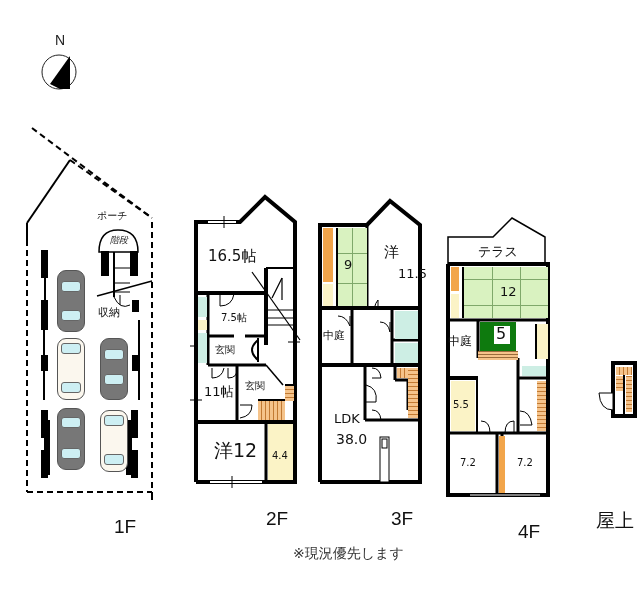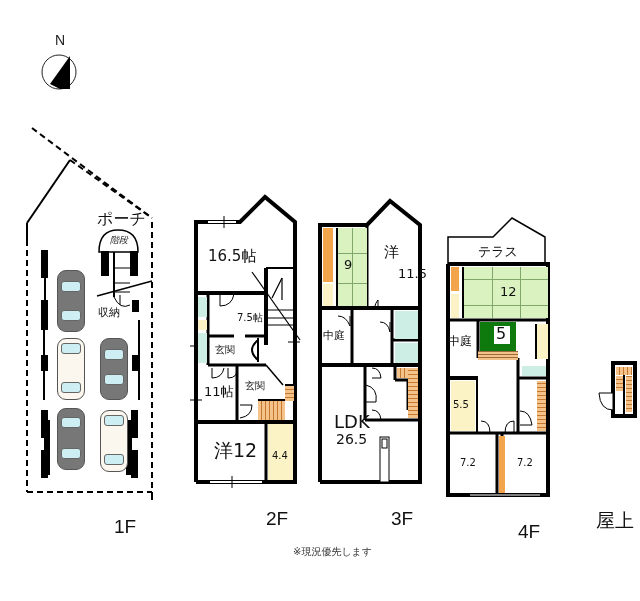--- a/index.html
+++ b/index.html
@@ -1,20 +1,20 @@
 <!DOCTYPE html>
 <html><head>
 <meta charset="utf-8">
 <style>
   html,body{margin:0;padding:0;background:#ffffff;}
   body{width:640px;height:601px;position:relative;overflow:hidden;font-family:"DejaVu Sans","Liberation Sans",sans-serif;color:#222;}
   .abs{position:absolute;}
   .room-label{position:absolute;font-family:"DejaVu Sans",sans-serif;color:#111;text-align:center;line-height:1.1;white-space:pre;}
   .floor-label{position:absolute;font-family:"Liberation Sans",sans-serif;font-size:19px;color:#111;}
-  .note{position:absolute;font-family:"DejaVu Sans",sans-serif;font-size:10px;color:#333;}
+  .note{position:absolute;font-family:"DejaVu Sans",sans-serif;font-size:14px;color:#333;}
   .fill{position:absolute;}
   svg{position:absolute;left:0;top:0;}
   .car{position:absolute;width:26px;height:60px;border-radius:9px;border:1px solid #555;}
   .car .ws{position:absolute;left:3px;right:3px;height:9px;background:#cdeff3;border:1px solid #666;border-radius:3px;}
 </style>
 </head>
 <body>
 
 <div class="abs" style="left:34px;top:32px;width:50px;height:60px;">
   <div class="abs" style="left:21px;top:0;font-size:14px;font-family:'Liberation Sans',sans-serif;">N</div>
@@ -61,21 +61,21 @@
     <line x1="113" y1="268" x2="130" y2="268" stroke="#000" stroke-width="1"></line>
     <line x1="113" y1="283" x2="130" y2="283" stroke="#000" stroke-width="1"></line>
     <line x1="113" y1="292" x2="130" y2="292" stroke="#000" stroke-width="1"></line>
     <rect x="132" y="300" width="7" height="12" fill="#000"></rect>
     <rect x="132" y="355" width="7" height="16" fill="#000"></rect>
     <rect x="138" y="320" width="2" height="80" fill="#000"></rect>
     <rect x="131" y="410" width="7" height="28" fill="#000"></rect>
     <rect x="131" y="450" width="7" height="28" fill="#000"></rect>
     <rect x="126" y="420" width="6" height="55" fill="#000"></rect>
   </svg>
-  <div class="room-label" style="left:97px;top:210px;font-size:16px;">ポーチ</div>
+  <div class="room-label" style="left:97px;top:210px;font-size:10px;">ポーチ</div>
   <div class="room-label" style="left:110px;top:236px;font-size:9px;font-style:italic;">階段</div>
   <div class="room-label" style="left:98px;top:307px;font-size:11px;">収納</div>
 
   <div class="car" style="left:57px;top:270px;background:#777;">
       <div class="ws" style="top:10px;"></div>
       <div class="ws" style="bottom:10px;"></div>
     </div>
   <div class="car" style="left:57px;top:338px;background:#fbf7ee;">
       <div class="ws" style="top:4px;"></div>
       <div class="ws" style="bottom:6px;"></div>
@@ -143,21 +143,21 @@
     <line x1="210" y1="482" x2="262" y2="482" stroke="#fff" stroke-width="2"></line>
     <line x1="232" y1="476" x2="232" y2="488" stroke="#000" stroke-width="1"></line>
   </svg>
   <div class="fill" style="left:198px;top:297px;width:9px;height:20px;background:#cdeee4;"></div>
   <div class="fill" style="left:198px;top:320px;width:9px;height:10px;background:#fbf3c6;"></div>
   <div class="fill" style="left:198px;top:333px;width:9px;height:30px;background:#cdeee4;"></div>
   <div class="fill" style="left:258px;top:401px;width:27px;height:19px;background:repeating-linear-gradient(90deg,#f5c38a 0 3px,#c27a33 3px 4px);"></div>
   <div class="fill" style="left:285px;top:386px;width:9px;height:15px;background:repeating-linear-gradient(0deg,#f5c38a 0 3px,#c27a33 3px 4px);"></div>
   <div class="fill" style="left:268px;top:424px;width:25px;height:56px;background:#fbf3c6;"></div>
   <div class="room-label" style="left:208px;top:248px;font-size:15px;">16.5帖</div>
-  <div class="room-label" style="left:221px;top:312px;font-size:10px;margin-left:16px;">7.5帖</div>
+  <div class="room-label" style="left:221px;top:312px;font-size:10px;">7.5帖</div>
   <div class="room-label" style="left:215px;top:344px;font-size:10px;">玄関</div>
   <div class="room-label" style="left:204px;top:385px;font-size:13px;">11帖</div>
   <div class="room-label" style="left:245px;top:380px;font-size:10px;">玄関</div>
   <div class="room-label" style="left:214px;top:440px;font-size:19px;">洋12</div>
   <div class="room-label" style="left:272px;top:450px;font-size:10px;">4.4</div>
   <div class="floor-label" style="left:266px;top:508px;">2F</div>
 </div>
 
 <div class="abs" style="left:0;top:0;width:640px;height:601px;">
   <svg width="640" height="601">
@@ -187,22 +187,22 @@
   <div class="fill" style="left:323px;top:284px;width:10px;height:22px;background:#fbf3c6;"></div>
   <div class="fill" style="left:336px;top:228px;width:29px;height:78px;background:#d9f2c0;background-image:linear-gradient(#7fa86a,#7fa86a),linear-gradient(#7fa86a,#7fa86a),linear-gradient(#7fa86a,#7fa86a);background-size:100% 1px,100% 1px,1px 100%;background-position:0 25px,0 55px,14px 0;background-repeat:no-repeat;border-left:2px solid #000;"></div>
   <div class="fill" style="left:395px;top:311px;width:23px;height:28px;background:#cdeee4;"></div>
   <div class="fill" style="left:395px;top:343px;width:23px;height:20px;background:#cdeee4;"></div>
   <div class="fill" style="left:408px;top:368px;width:10px;height:50px;background:repeating-linear-gradient(0deg,#f5c38a 0 3px,#c27a33 3px 4px);"></div>
   <div class="fill" style="left:397px;top:368px;width:11px;height:10px;background:repeating-linear-gradient(90deg,#f5c38a 0 3px,#c27a33 3px 4px);"></div>
   <div class="room-label" style="left:344px;top:258px;font-size:13px;">9</div>
   <div class="room-label" style="left:384px;top:244px;font-size:15px;">洋</div>
   <div class="room-label" style="left:380px;top:267px;font-size:13px;margin-left:18px;">11.5</div>
   <div class="room-label" style="left:323px;top:330px;font-size:11px;">中庭</div>
-  <div class="room-label" style="left:334px;top:412px;font-size:18px;">LDK</div>
-  <div class="room-label" style="left:336px;top:432px;font-size:14px;">26.5</div>
+  <div class="room-label" style="left:334px;top:412px;font-size:13px;">LDK</div>
+  <div class="room-label" style="left:336px;top:432px;font-size:14px;">38.0</div>
   <div class="floor-label" style="left:391px;top:508px;">3F</div>
 </div>
 
 <div class="abs" style="left:0;top:13px;width:640px;height:601px;">
   <svg width="640" height="601">
 
     <polyline points="448,251 448,224 493,224 512,205 545,224 545,251" fill="none" stroke="#000" stroke-width="1.5"></polyline>
     <polyline points="448,251 548,251 548,482 448,482 448,251" fill="none" stroke="#000" stroke-width="4"></polyline>
     <line x1="448" y1="307" x2="548" y2="307" stroke="#000" stroke-width="3"></line>
     <line x1="478" y1="307" x2="478" y2="345" stroke="#000" stroke-width="3"></line>

